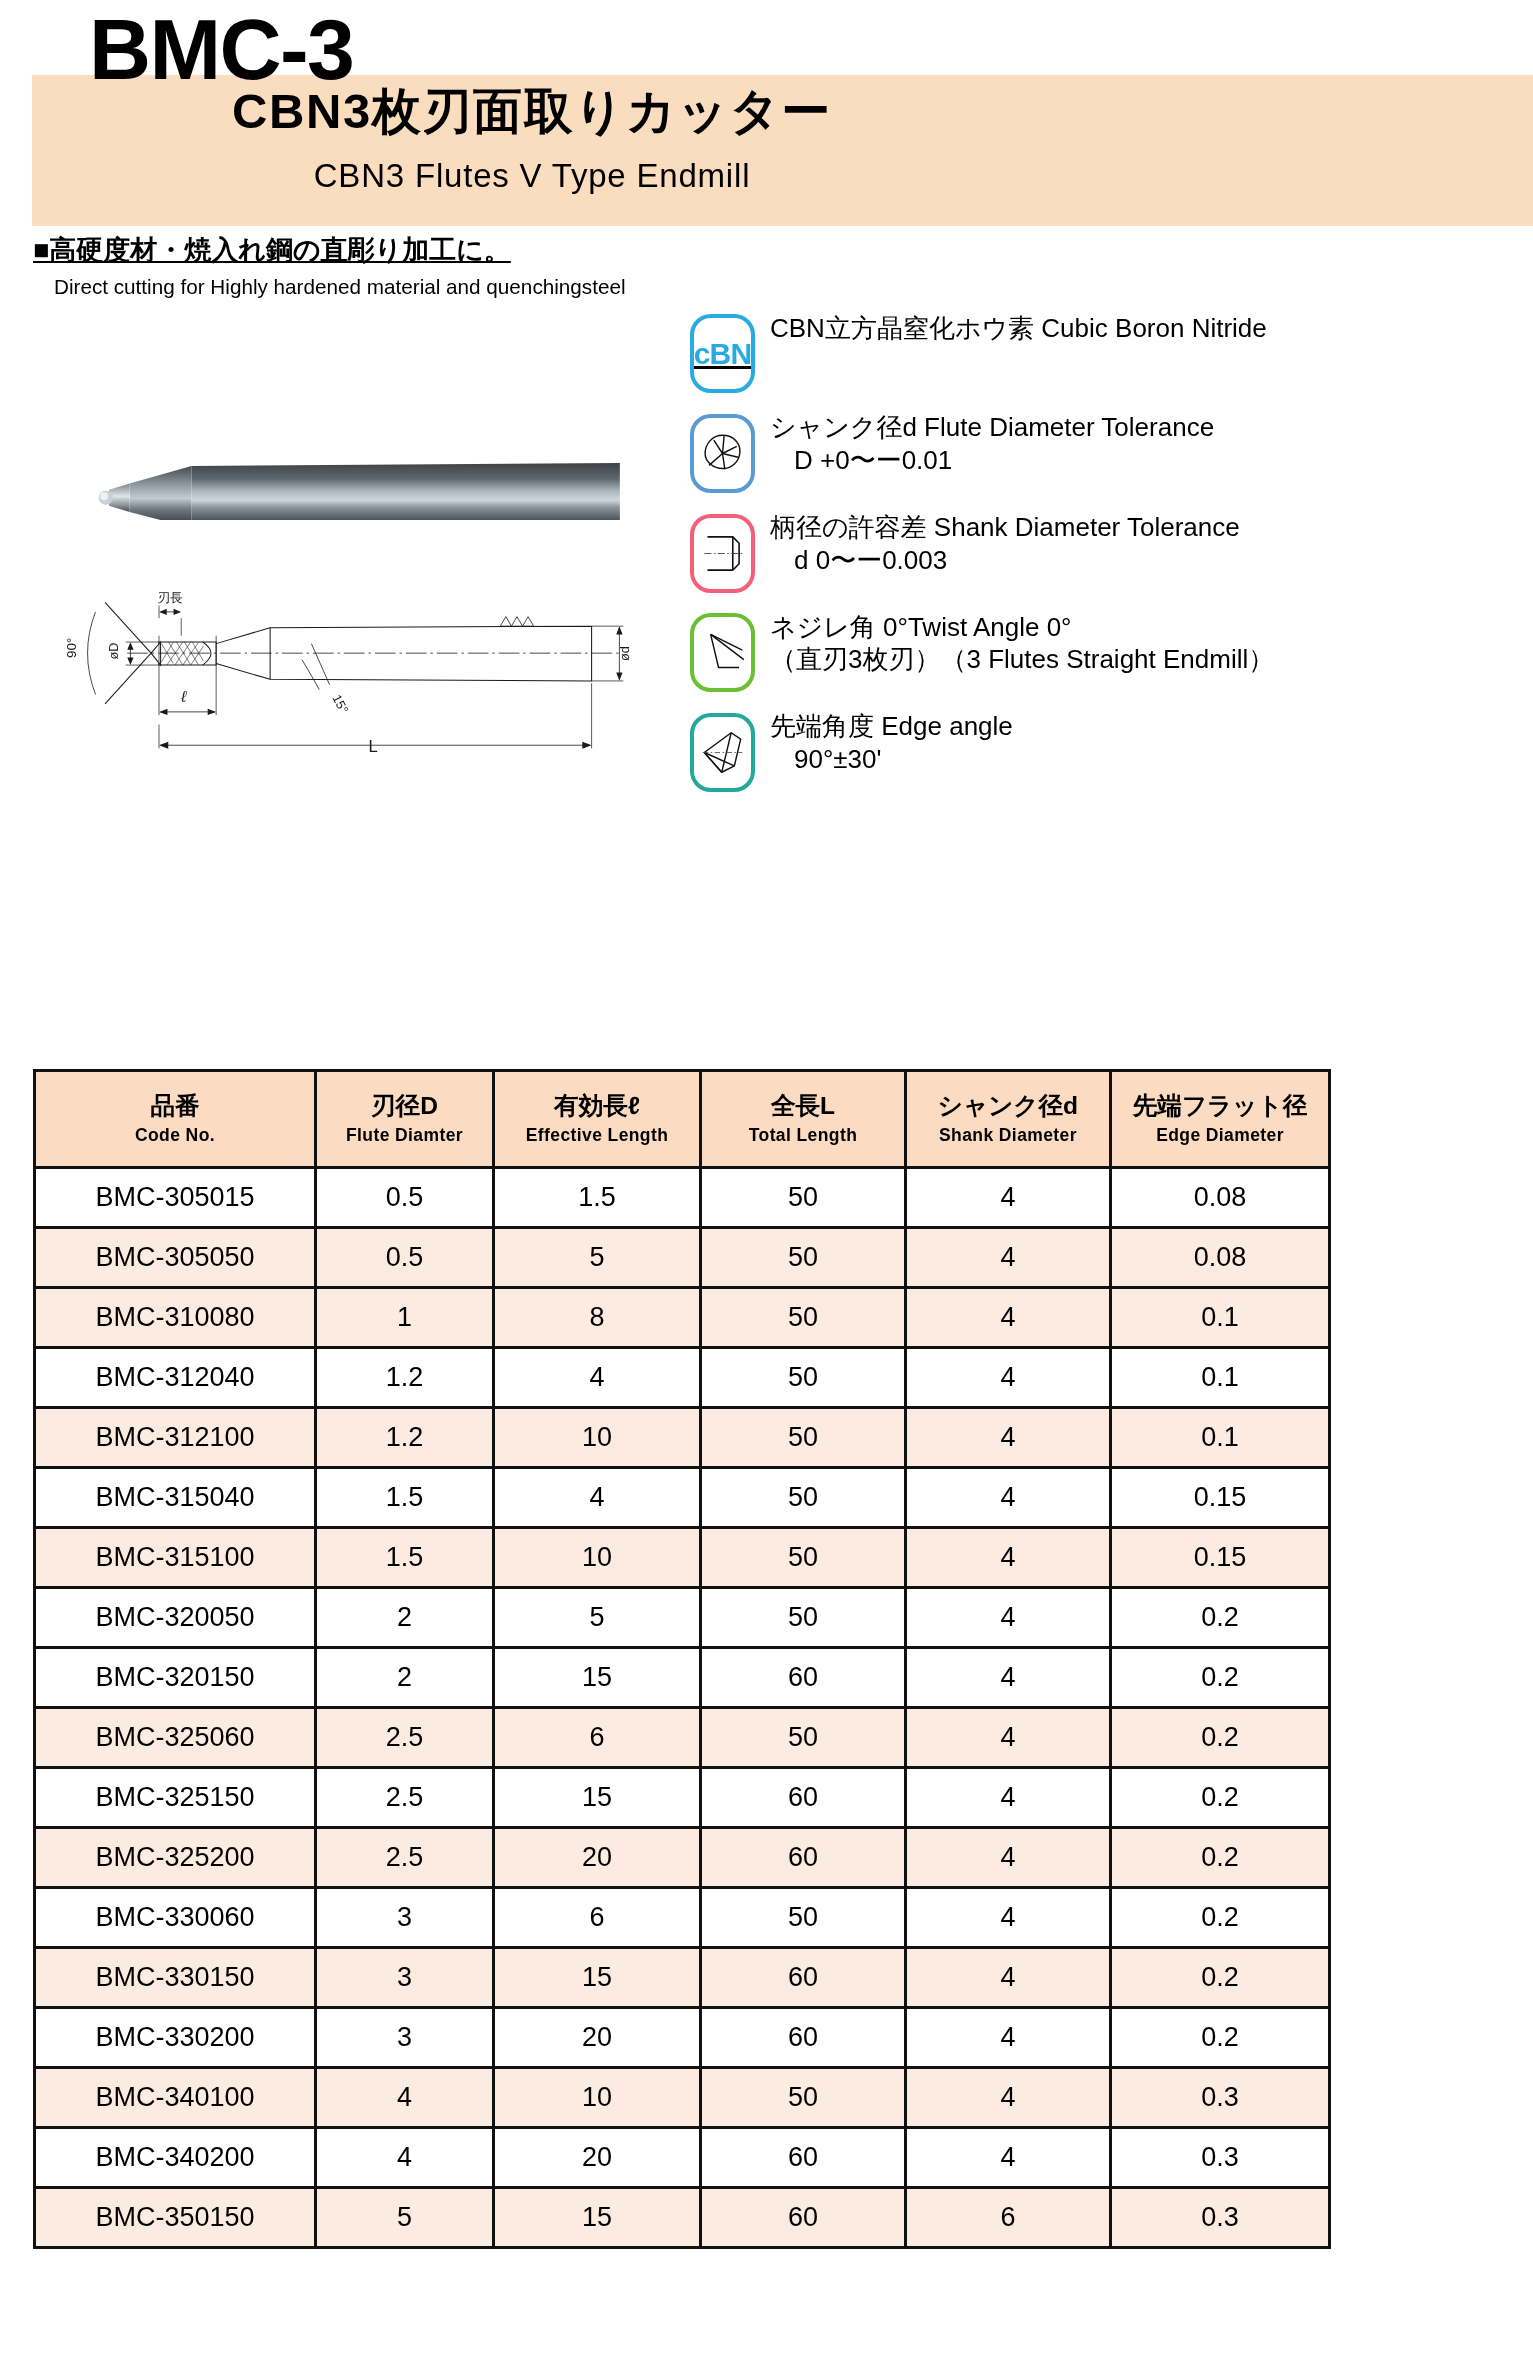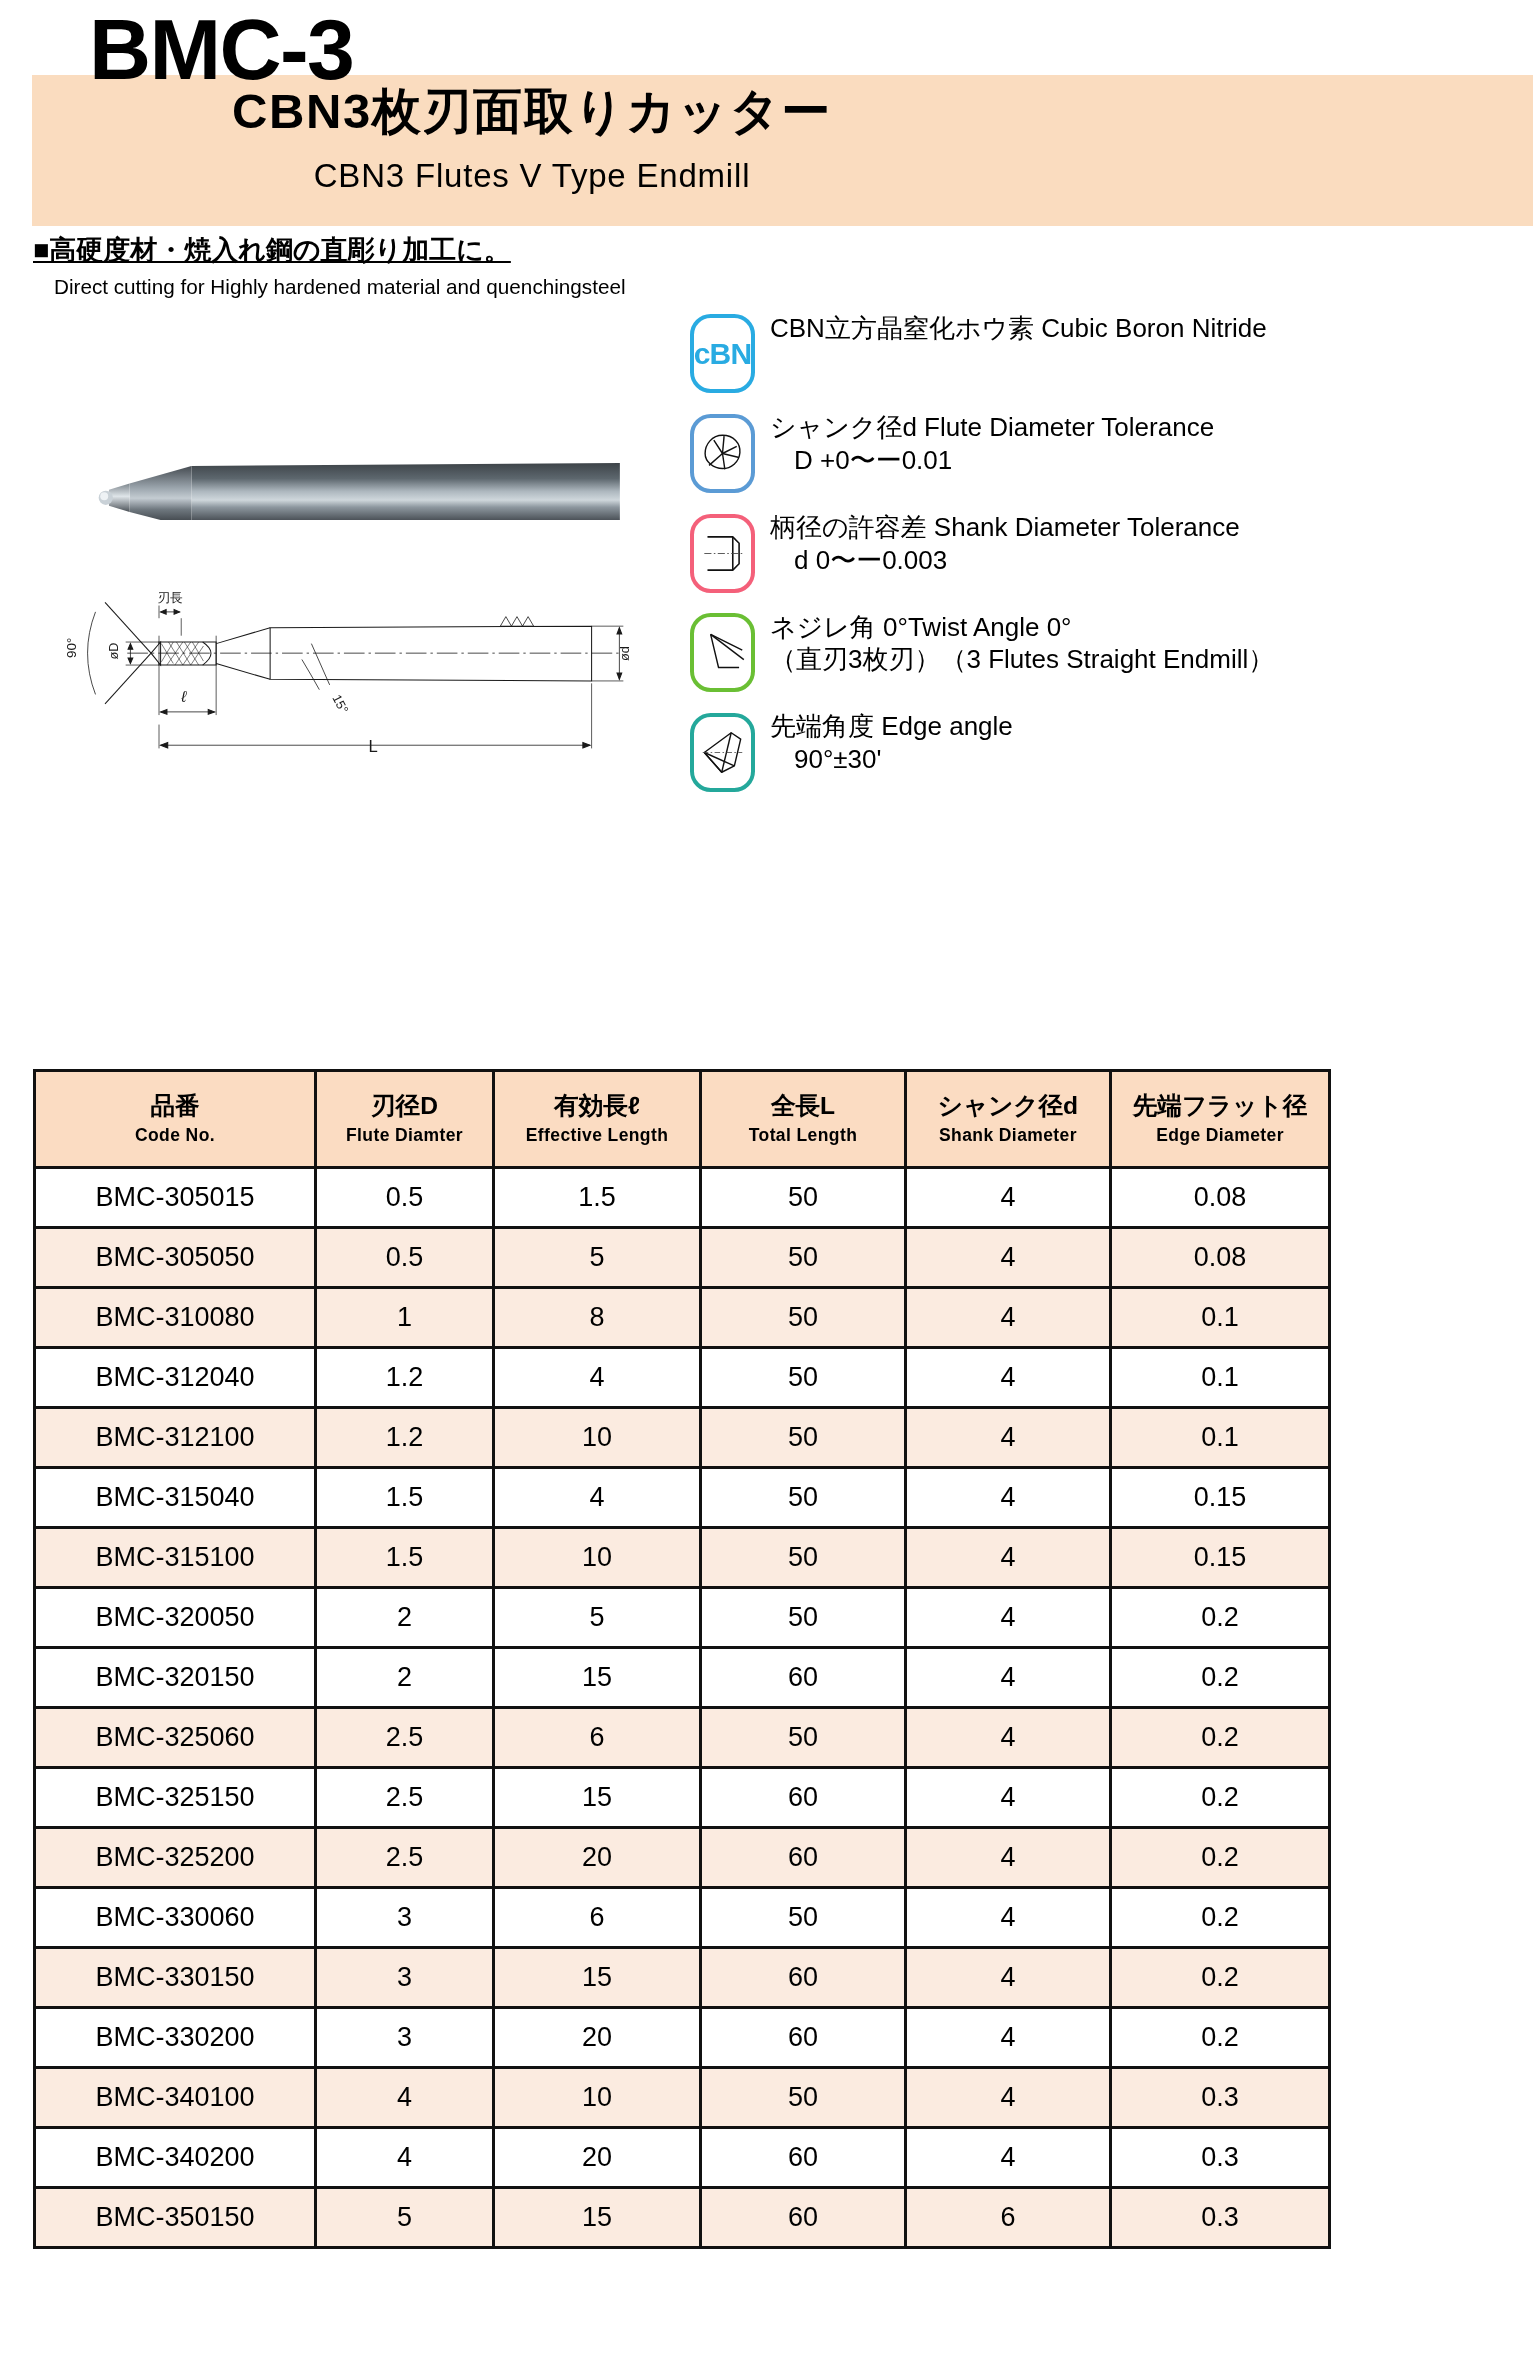--- a/index.html
+++ b/index.html
@@ -92,20 +92,21 @@
   .icon-box {
     width: 65px; height: 79px;
     border-radius: 20.7px;
     border: 4.8px solid #29ABE2;
     background: #ffffff;
     position: relative;
     display: flex;
     align-items: center;
     justify-content: center;
     overflow: hidden;
+    text-decoration: underline;
   }
   .icon-box.blue   { border-color: #5B9BD5; }
   .icon-box.pink   { border-color: #F4607A; }
   .icon-box.green  { border-color: #6ABF34; }
   .icon-box.teal   { border-color: #24A89B; }
   .cbn-text {
     font-size: 30px;
     font-weight: bold;
     color: #29ABE2;
     letter-spacing: -0.8px;

